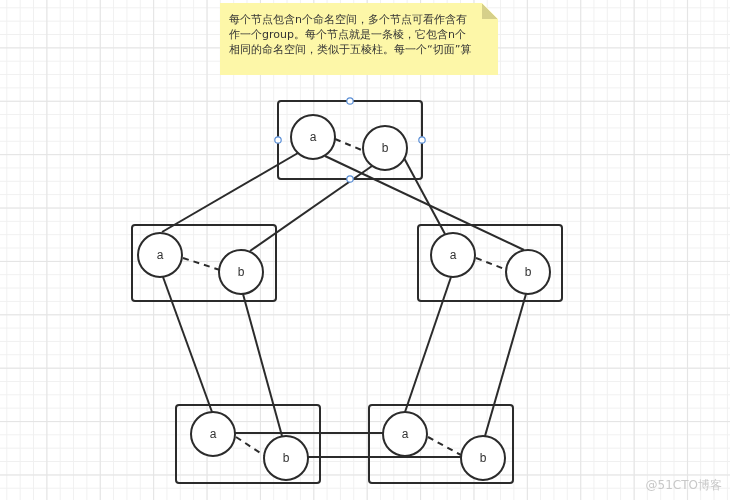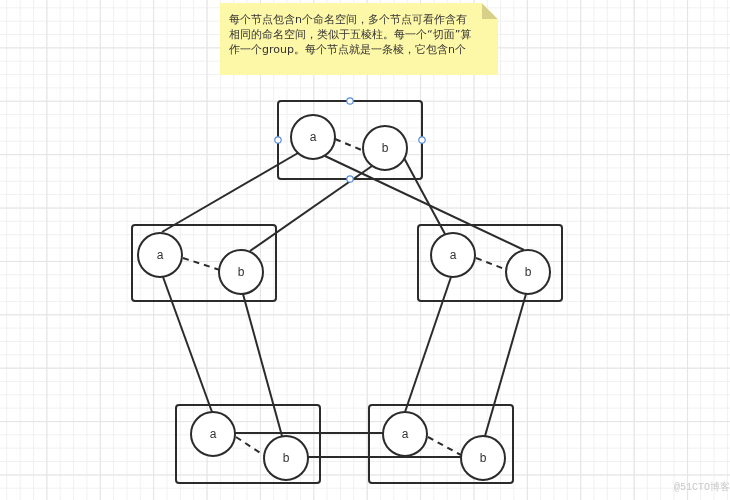--- a/index.html
+++ b/index.html
@@ -21,30 +21,30 @@
     clip-path: polygon(0 0, calc(100% - 16px) 0, 100% 16px, 100% 100%, 0 100%);
     box-sizing: border-box; padding: 9px 24px 0 9px;
     color: #333; font-size: 11px; line-height: 15px;
   }
   .note-fold {
     position: absolute; left: 482px; top: 3px; width: 16px; height: 16px;
     background: linear-gradient(to top right, #d6d08a 50%, transparent 50%);
   }
   svg.diagram { position: absolute; left: 0; top: 0; }
   .watermark {
-    position: absolute; right: 0; bottom: 6px; font-size: 10px; color: #c8c8c8; font-family: Liberation Mono, monospace;
+    position: absolute; right: 8px; bottom: 6px; font-size: 12px; color: #c8c8c8;
   }
 </style>
 </head>
 <body>
 
 <div class="note">
   <div>每个节点包含n个命名空间，多个节点可看作含有</div>
+  <div>作一个group。每个节点就是一条棱，它包含n个</div>
   <div>相同的命名空间，类似于五棱柱。每一个“切面”算</div>
-  <div>作一个group。每个节点就是一条棱，它包含n个</div>
 </div>
 <div class="note-fold"></div>
 
 <svg class="diagram" width="730" height="500" stroke="#2b2b2b" stroke-width="2" fill="none" font-family="Liberation Sans, sans-serif">
 
   <g>
     <line x1="298" y1="153" x2="162" y2="232"></line>
     <line x1="372" y1="166" x2="250" y2="251"></line>
     <line x1="325" y1="156" x2="524" y2="250"></line>
     <line x1="404" y1="158" x2="445" y2="234"></line>

